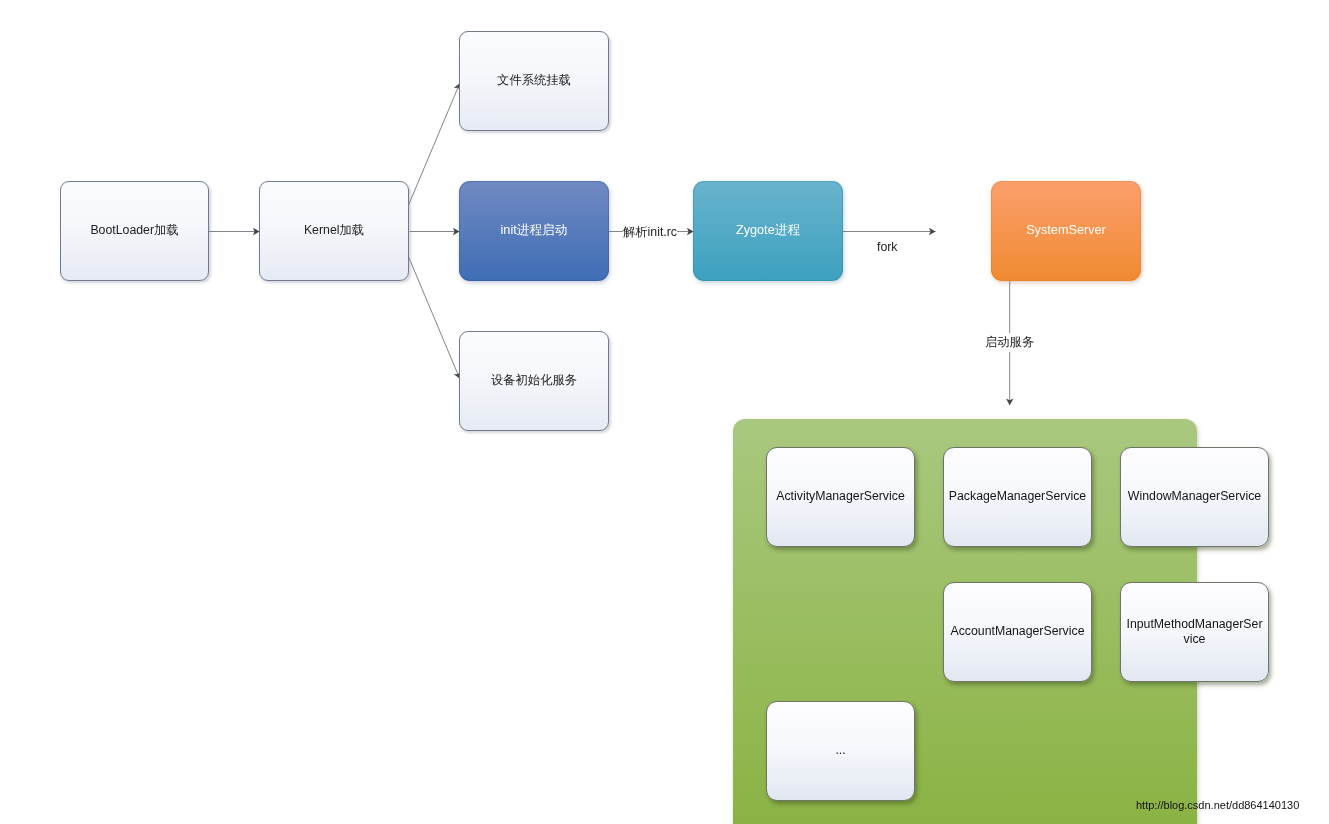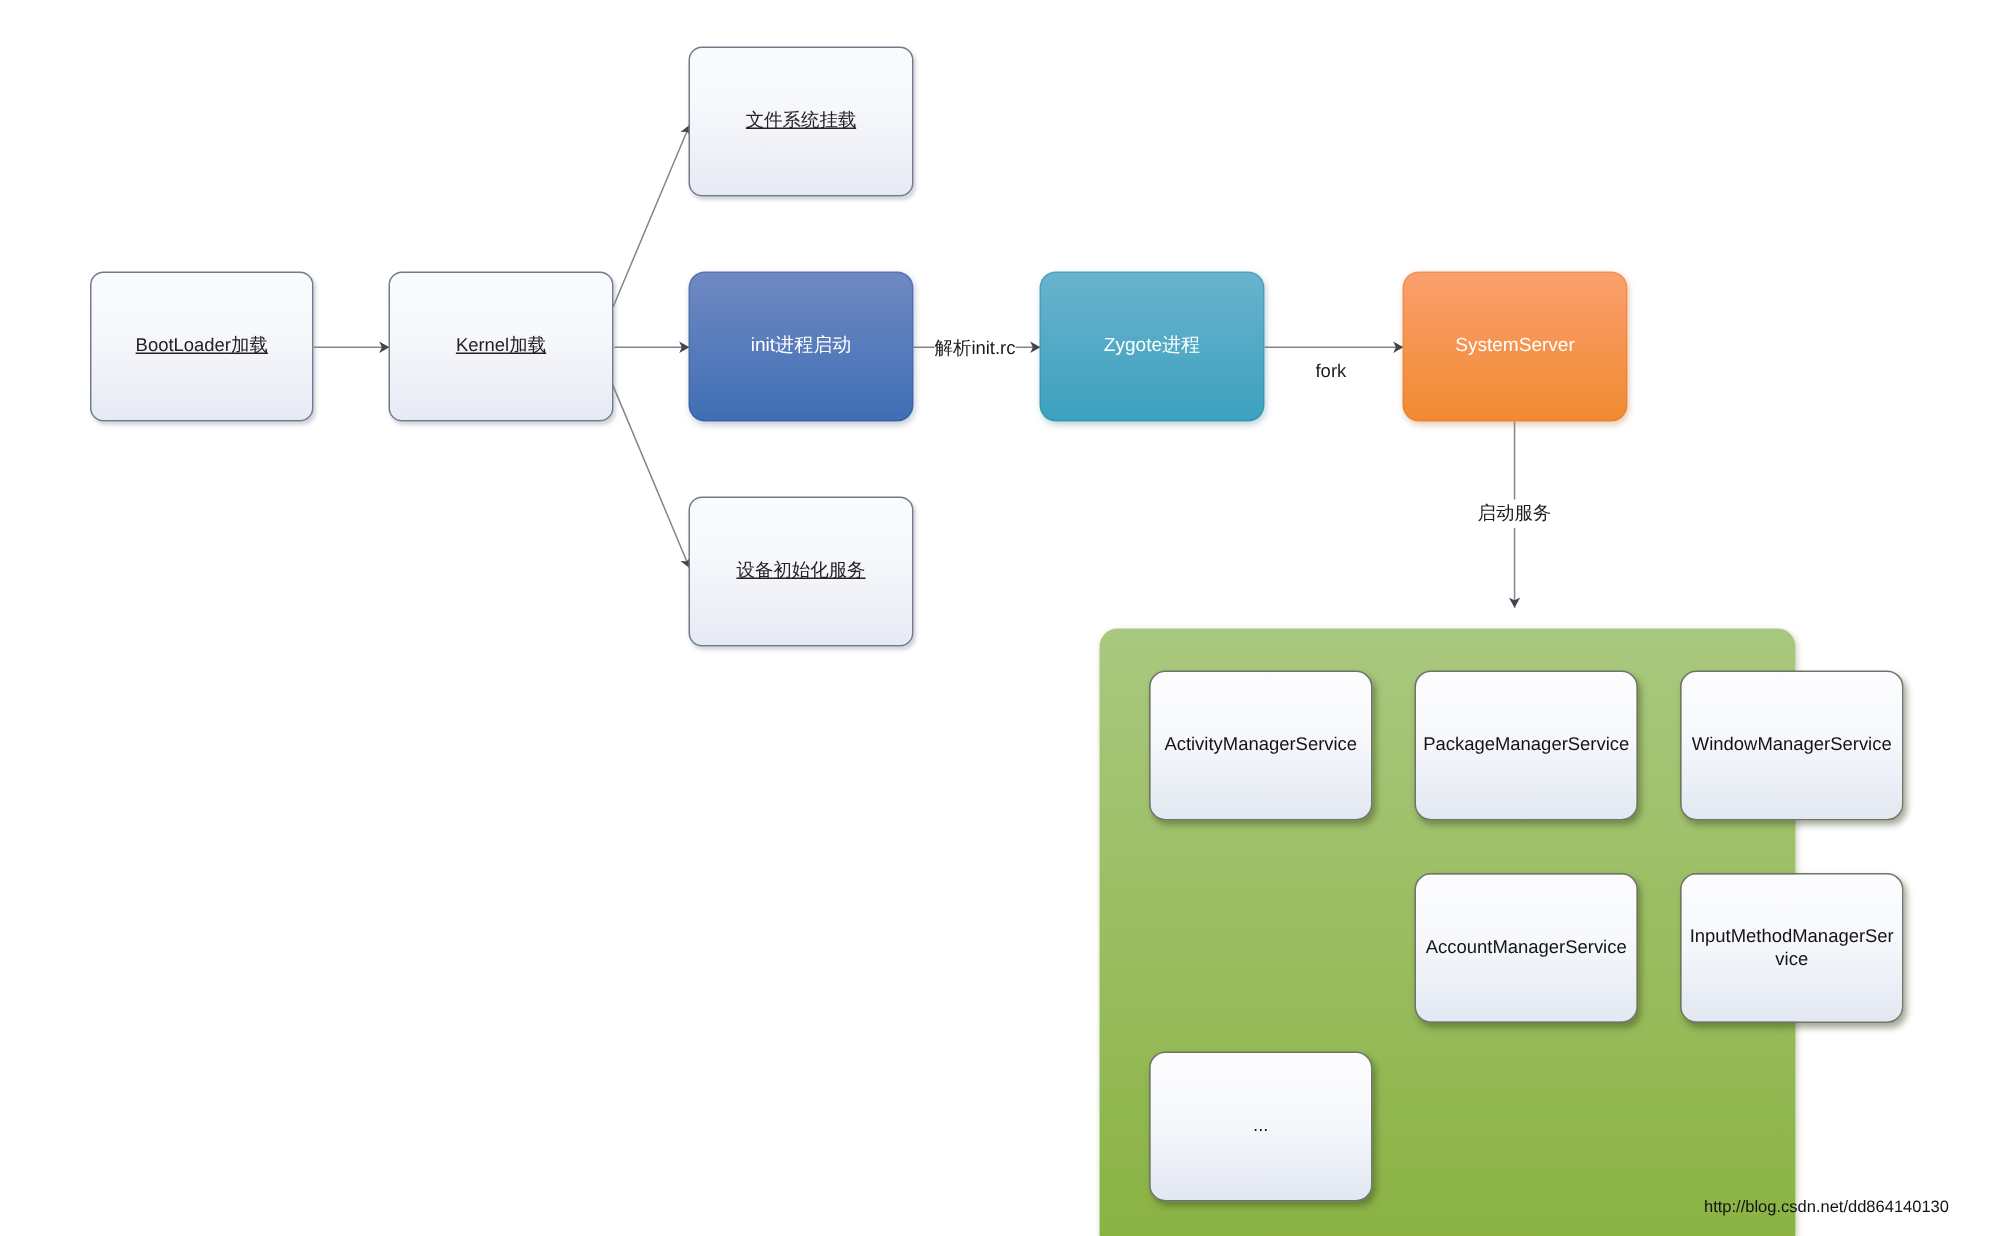--- a/index.html
+++ b/index.html
@@ -23,21 +23,20 @@
     letter-spacing:0;
     padding:0 4px 1px 4px;
     overflow-wrap:break-word;
     word-break:break-word;
   }
   .plain{
     background:linear-gradient(to bottom,#fafbff 0%,#f7f8fc 40%,#e6eaf3 100%);
     border:1px solid #727a8c;
     color:#222222;
     box-shadow:1.5px 2px 2.5px rgba(130,138,158,0.35);
-    text-decoration:underline;
   }
   .blue,.teal,.orange{font-size:12.7px;border-radius:11px;}
   .blue{
     background:linear-gradient(to bottom,#7089c2 0%,#3f6eb5 100%);
     color:#ffffff;
     box-shadow:1px 2px 4px rgba(90,110,150,0.35), inset 0 0 0 1px rgba(40,70,130,0.30);
   }
   .teal{
     background:linear-gradient(to bottom,#69b3cd 0%,#3ca1bf 100%);
     color:#ffffff;
@@ -118,21 +117,21 @@
   </div>
   <div class="node blue" style="left:459px;top:181px;width:150px;height:100px">
     <span>init进程启动</span>
   </div>
   <div class="node plain" style="left:459px;top:331px;width:150px;height:100px">
     <span>设备初始化服务</span>
   </div>
   <div class="node teal" style="left:693px;top:181px;width:150px;height:100px">
     <span>Zygote进程</span>
   </div>
-  <div class="node orange" style="left:935px;top:181px;width:150px;height:100px">
+  <div class="node orange" style="left:991px;top:181px;width:150px;height:100px">
     <span>SystemServer</span>
   </div>
 
   <div id="svc-container">
     <div class="node svc" style="left:33px;top:28px;width:149px;height:100px">
       <span>ActivityManagerService</span>
     </div>
     <div class="node svc" style="left:210px;top:28px;width:149px;height:100px">
       <span>PackageManagerService</span>
     </div>

